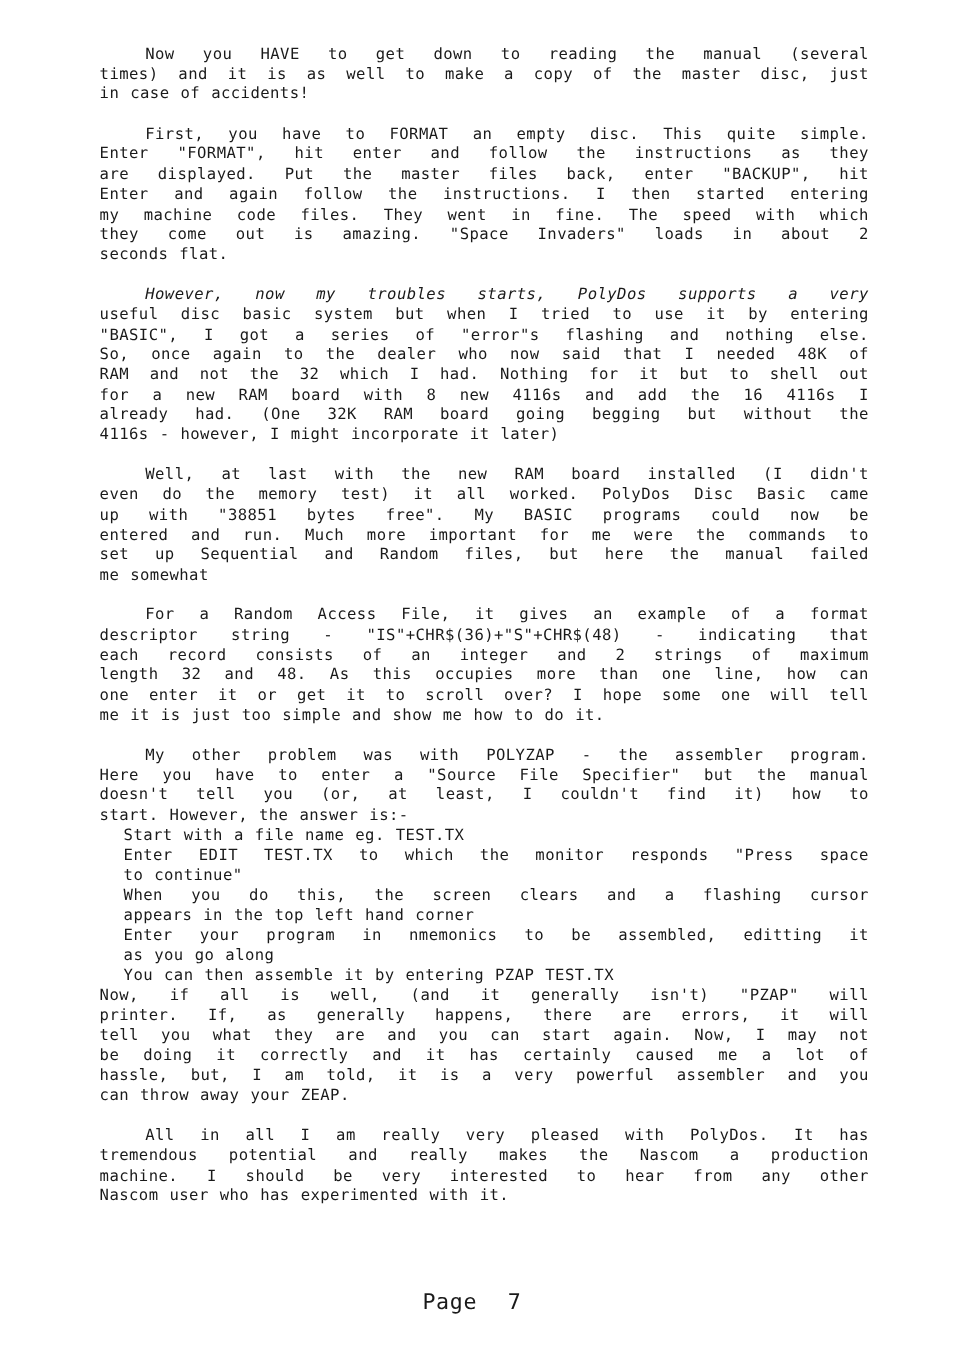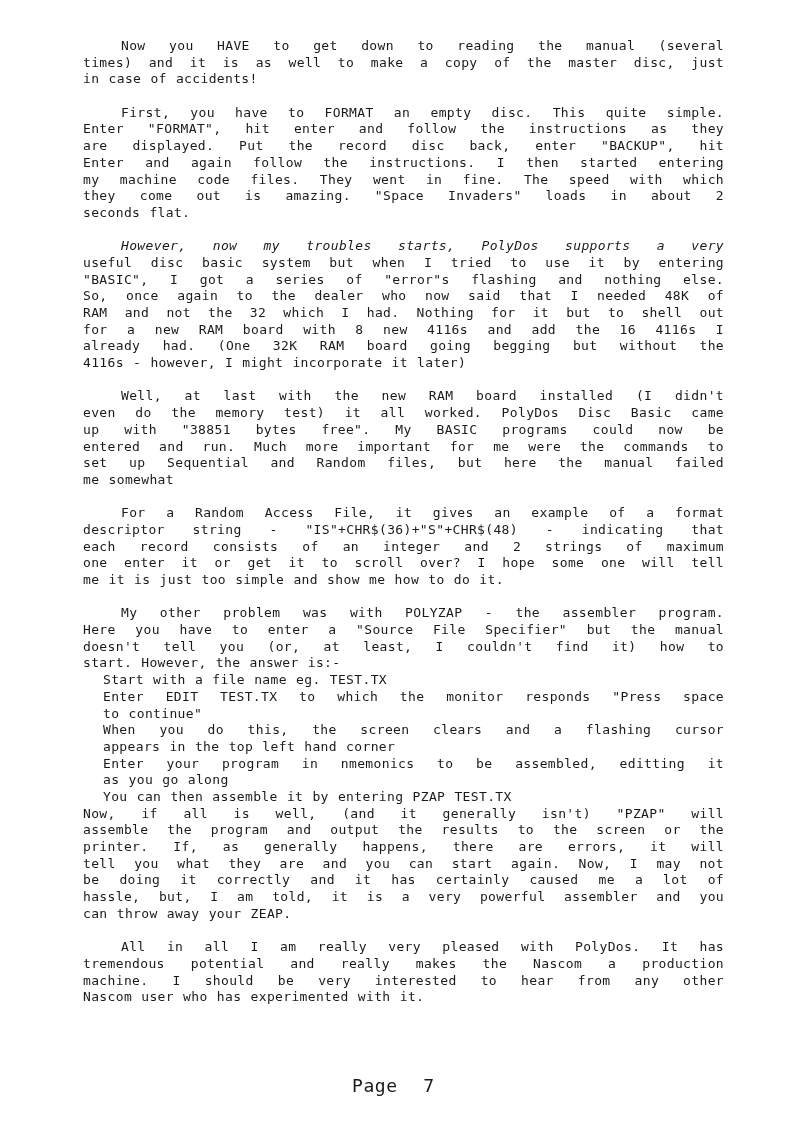--- a/index.html
+++ b/index.html
@@ -68,21 +68,21 @@
 
   <div class="para">
     <span class="line indent-first">Now you HAVE to get down  to  reading  the  manual  (several</span>
     <span class="line">times) and it is as well to make a copy of the master disc, just</span>
     <span class="line last">in case of accidents!</span>
   </div>
 
   <div class="para">
     <span class="line indent-first">First, you have to FORMAT an empty disc. This quite  simple.</span>
     <span class="line">Enter "FORMAT", hit enter and follow the  instructions  as  they</span>
-    <span class="line">are displayed. Put the record disc  back,  enter  "BACKUP",  hit</span>
+    <span class="line">are displayed. Put the master files  back,  enter  "BACKUP",  hit</span>
     <span class="line">Enter and again follow the instructions. I then started entering</span>
     <span class="line">my machine code files. They went in fine. The speed  with  which</span>
     <span class="line">they come out is amazing. "Space  Invaders"  loads  in  about  2</span>
     <span class="line last">seconds flat.</span>
   </div>
 
   <div class="para">
     <span class="line indent-first italic">However, now my troubles starts,  PolyDos  supports  a  very</span>
     <span class="line">useful disc basic system but when I tried to use it by  entering</span>
     <span class="line">"BASIC", I got a series of "error"s flashing and  nothing  else.</span>
@@ -99,20 +99,21 @@
     <span class="line">up with "38851 bytes free".  My  BASIC  programs  could  now  be</span>
     <span class="line">entered and run. Much more important for me were the commands to</span>
     <span class="line">set up Sequential and Random files, but here the  manual  failed</span>
     <span class="line last">me somewhat</span>
   </div>
 
   <div class="para">
     <span class="line indent-first">For a Random Access File, it gives an example  of  a  format</span>
     <span class="line">descriptor string - "IS"+CHR$(36)+"S"+CHR$(48) - indicating that</span>
     <span class="line">each record consists of an integer  and  2  strings  of  maximum</span>
+    <span class="line">length 32 and 48. As this occupies more than one line,  how  can</span>
     <span class="line">one enter it or get it to scroll over? I hope some one will tell</span>
     <span class="line last">me it is just too simple and show me how to do it.</span>
   </div>
 
   <div class="para">
     <span class="line indent-first">My other problem was with POLYZAP - the  assembler  program.</span>
     <span class="line">Here you have to enter a "Source File Specifier" but the  manual</span>
     <span class="line">doesn't tell you (or, at least,  I  couldn't  find  it)  how  to</span>
     <span class="line last">start. However, the answer is:-</span>
 
@@ -131,21 +132,20 @@
       <div>
         <span class="line list">Enter your program in nmemonics to be assembled,  editting  it</span>
         <span class="line list-cont last">as you go along</span>
       </div>
       <div>
         <span class="line list last">You can then assemble it by entering PZAP TEST.TX</span>
       </div>
     </div>
 
     <span class="line">Now, if all is  well,  (and  it  generally  isn't)  "PZAP"  will</span>
-    <span class="line">assemble the program and output the results to the screen or the</span>
     <span class="line">printer. If, as generally happens, there  are  errors,  it  will</span>
     <span class="line"><span>tell you what they </span><span class="ital">are and you</span><span> can start again. </span><span class="ital">Now, I  may  not</span></span>
     <span class="line">be doing it correctly and it has certainly caused me  a  lot  of</span>
     <span class="line">hassle, but, I am told, it is a very powerful assembler and  you</span>
     <span class="line last">can throw away your ZEAP.</span>
   </div>
 
   <div class="para">
     <span class="line indent-first">All in all I am really very pleased  with  PolyDos.  It  has</span>
     <span class="line">tremendous potential and really makes the  Nascom  a  production</span>

